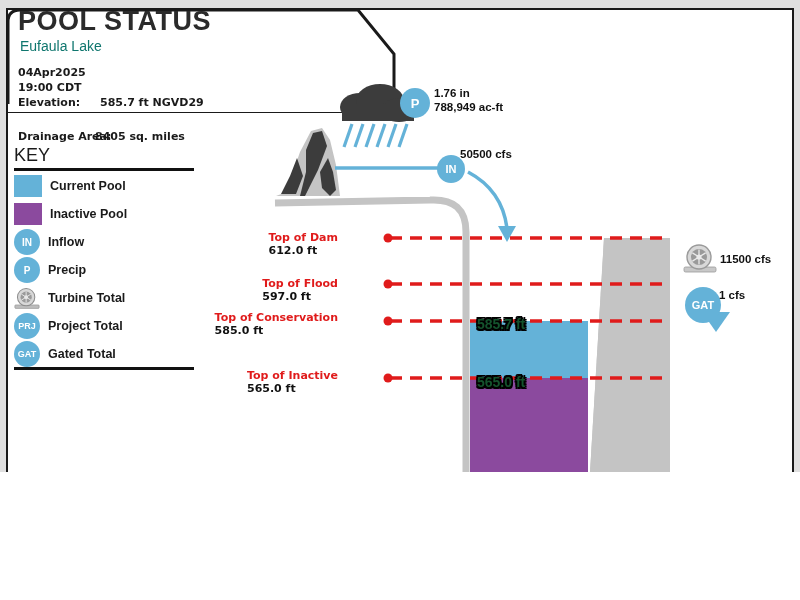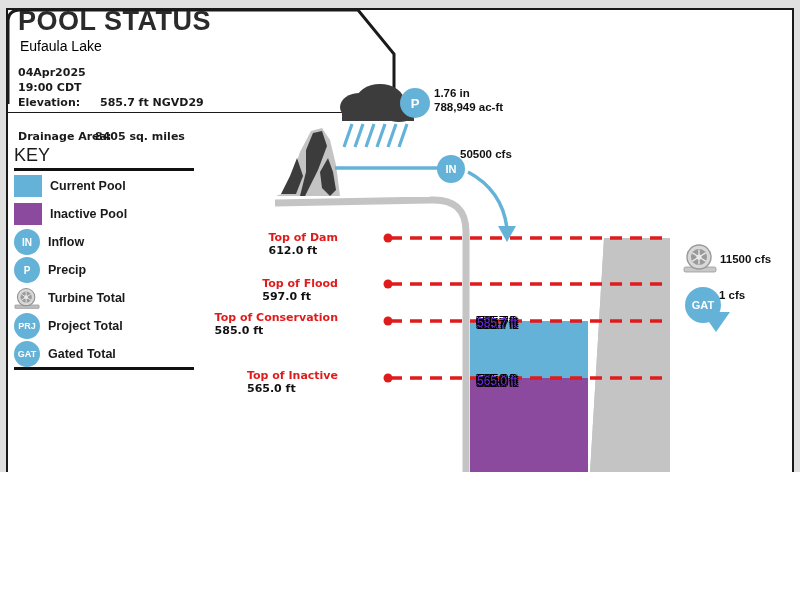--- a/index.html
+++ b/index.html
@@ -45,21 +45,21 @@
     font-weight: bold;
     color: #2b2b2b;
     letter-spacing: 0.5px;
     font-family: "Liberation Sans", sans-serif;
   }
   .hdr-sub {
     position: absolute;
     left: 20px;
     top: 38px;
     font-size: 14px;
-    color: #000000;
+    color: #0f766e;
     font-family: "Liberation Sans", sans-serif;
   }
   .meta {
     position: absolute;
     font-size: 11px;
     font-weight: bold;
     color: #1a1a1a;
     white-space: nowrap;
   }
   #meta-date  { left: 18px; top: 66px; }
@@ -142,23 +142,23 @@
   .flow-txt {
     position: absolute;
     font-size: 11.5px;
     font-weight: bold;
     color: #111;
     white-space: nowrap;
     font-family: "Liberation Sans", sans-serif;
   }
   .pool-txt {
     position: absolute;
-    font-size: 12px;
-    font-weight: normal;
-    color: #6d28d9;
+    font-size: 14px;
+    font-weight: bold;
+    color: #14532d;
     white-space: nowrap;
     text-shadow:
       -1.6px -1.6px 0 #000, 1.6px -1.6px 0 #000,
       -1.6px  1.6px 0 #000, 1.6px  1.6px 0 #000,
       -1.6px 0 0 #000, 1.6px 0 0 #000,
       0 -1.6px 0 #000, 0 1.6px 0 #000;
     font-family: "Liberation Sans", sans-serif;
   }
   .badge-circ {
     position: absolute;

